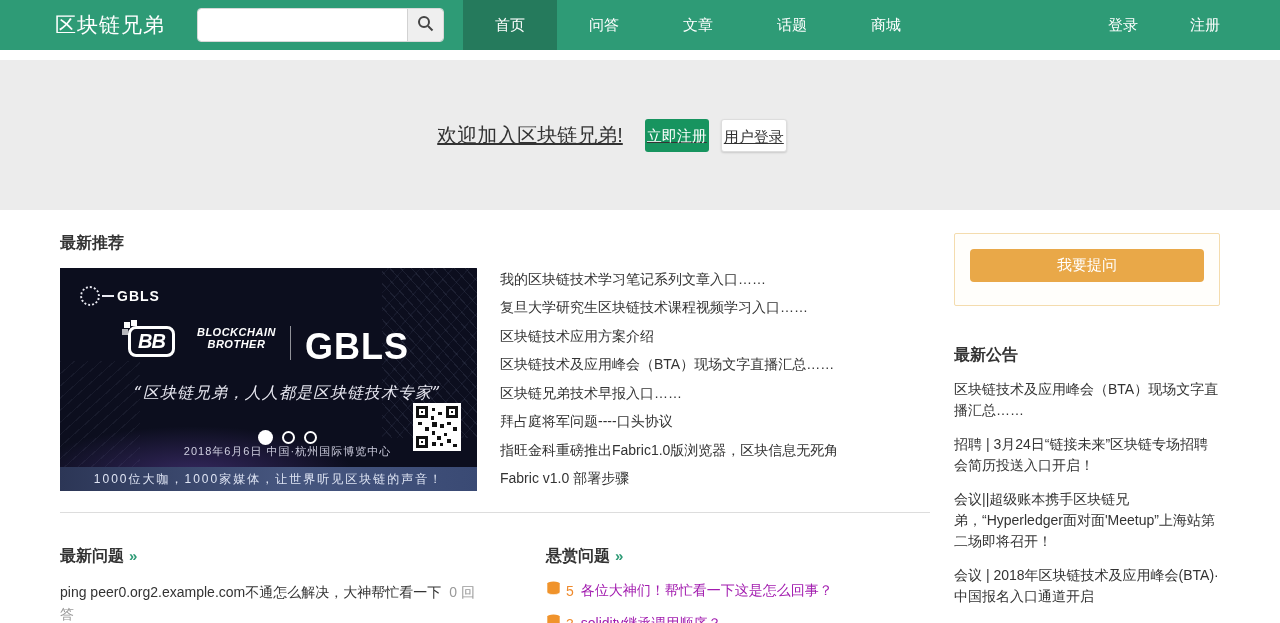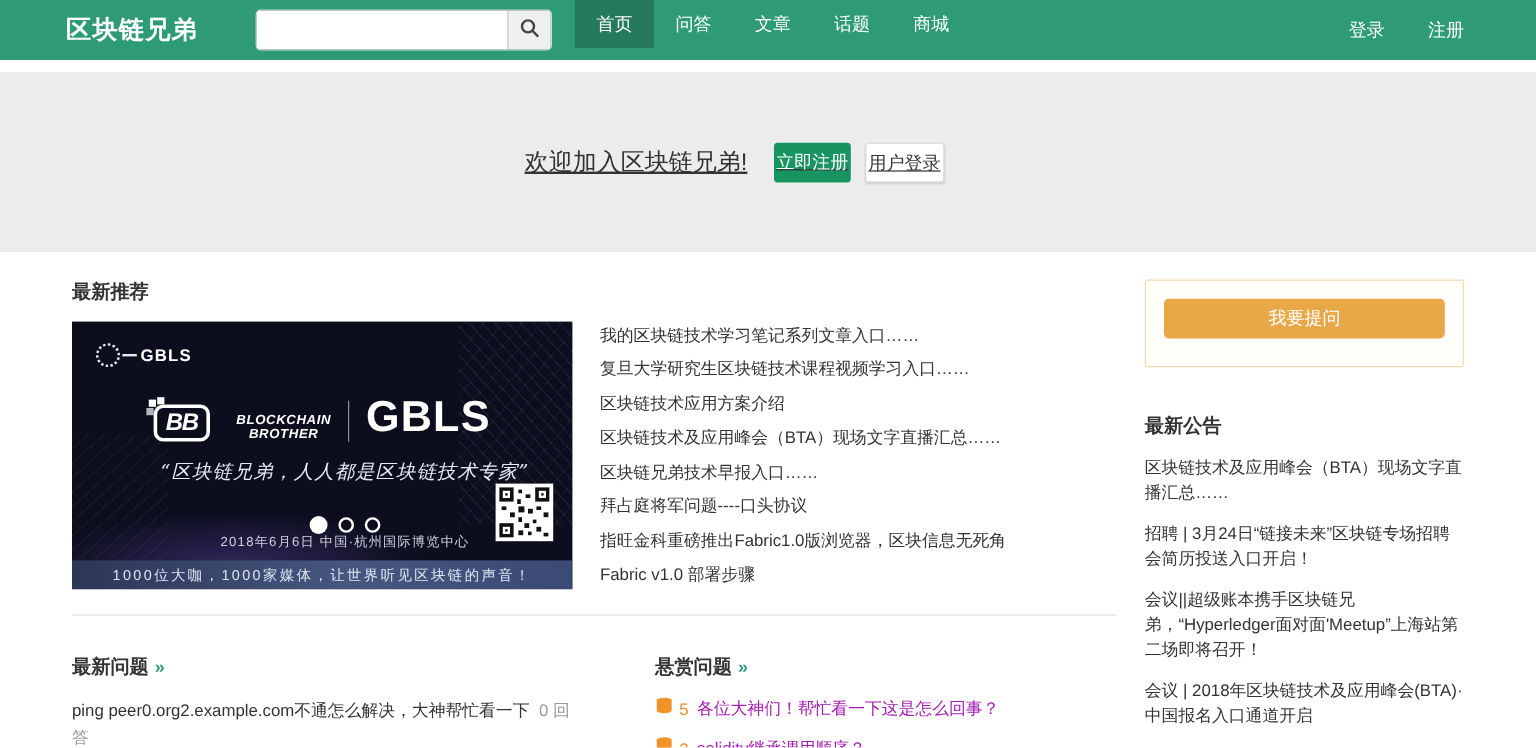--- a/index.html
+++ b/index.html
@@ -1,29 +1,29 @@
 <!DOCTYPE html>
 <html><head>
 <meta charset="utf-8">
 <style>
   * { margin:0; padding:0; box-sizing:border-box; }
   html,body { width:1280px; height:623px; overflow:hidden; background:#fff;
     font-family:"Liberation Sans","DejaVu Sans",sans-serif; color:#333; }
 
   
   .navbar { height:50px; background:#2E9B76; display:flex; align-items:center; padding:0 60px 0 55px; }
-  .logo { color:#fff; font-size:21px; font-weight:bold; letter-spacing:1px; margin-right:48px; white-space:nowrap; }
+  .logo { color:#fff; font-size:21px; font-weight:normal; letter-spacing:1px; margin-right:32px; white-space:nowrap; }
   .searchbox { display:flex; height:34px; border-radius:4px; overflow:hidden; border:1px solid #d8d8d8; }
   .searchbox input { width:209px; height:100%; border:none; outline:none; padding:0 10px; font-size:14px; background:#fff; }
   .searchbox button { width:36px; background:#efefef; border:none; border-left:1px solid #d2d2d2; cursor:pointer;
     display:flex; align-items:center; justify-content:center; }
   .nav-items { display:flex; height:50px; margin-left:19px; }
-  .nav-item { height:40px; display:flex; align-items:center; padding:0 18px; color:#fff; font-size:15px; cursor:pointer; }
+  .nav-item { height:50px; display:flex; align-items:center; padding:0 32px; color:#fff; font-size:15px; cursor:pointer; }
   .nav-item.active { background:#257A5C; }
-  .auth { margin-left:auto; display:flex; gap:36px; }
+  .auth { margin-left:auto; display:flex; gap:52px; }
   .auth a { color:#fff; font-size:15px; text-decoration:none; cursor:pointer; }
 
   
   .hero { margin-top:10px; height:150px; background:#ececec; display:flex; align-items:center; justify-content:center;text-decoration:underline; }
   .hero-inner { display:flex; align-items:center; transform:translateX(-28px); }
   .hero-text { font-size:20px; color:#333; margin-right:22px; }
   .btn { display:inline-block; height:33px; line-height:33px; padding:0 2px; font-size:15px; border-radius:3px;
     cursor:pointer; border:none; }
   .btn-register { background:#17945F; color:#fff; margin-right:12px; }
   .btn-login { background:#fff; color:#333; border:1px solid #ddd; box-shadow:0 1px 2px rgba(0,0,0,.15); }
@@ -46,21 +46,21 @@
       repeating-linear-gradient(-48deg, transparent 0 11px, rgba(120,130,170,.16) 11px 12px); }
   .banner .circuit-l { position:absolute; left:0; bottom:20px; width:80px; height:110px; opacity:.4;
     background:
       repeating-linear-gradient(-42deg, transparent 0 8px, rgba(150,160,190,.2) 8px 9px); }
   .banner .glow { position:absolute; left:0; bottom:0; width:100%; height:100%;
     background:radial-gradient(ellipse 55% 30% at 32% 92%, rgba(100,70,170,.45), transparent 70%); }
   .gbls-corner { position:absolute; left:20px; top:18px; display:flex; align-items:center; color:#fff; }
   .gbls-dotcircle { width:20px; height:20px; border:2px dotted #e8e8f0; border-radius:50%; margin-right:2px; }
   .gbls-dash { width:12px; height:2px; background:#e8e8f0; margin-right:3px; }
   .gbls-corner-text { font-size:14px; font-weight:bold; letter-spacing:1px; }
-  .center-logo { position:absolute; top:58px; left:0; width:100%; display:flex; align-items:flex-end; justify-content:center; }
+  .center-logo { position:absolute; top:58px; left:0; width:100%; display:flex; align-items:flex-start; justify-content:center; }
   .bb-box { border:3px solid #fff; border-radius:8px; padding:1px 7px; color:#fff; font-size:20px; font-weight:bold;
     font-style:italic; letter-spacing:-1px; position:relative; }
   .bb-px { position:absolute; left:-7px; top:-7px; width:6px; height:6px; background:#fff; box-shadow:7px -2px 0 #fff, -2px 7px 0 rgba(255,255,255,.7); }
   .brand-lines { margin-left:22px; color:#fff; font-style:italic; font-weight:bold; font-size:11px; line-height:12px;
     letter-spacing:.5px; text-align:center; }
   .logo-divider { width:1px; height:34px; background:rgba(255,255,255,.55); margin:0 14px; }
   .gbls-big { color:#fff; font-size:36px; font-weight:bold; letter-spacing:1px; }
   .banner-quote { position:absolute; top:115px; width:100%; text-align:center; color:#e9e9f2; font-size:16px;
     font-family:"DejaVu Serif","Liberation Serif",serif; font-style:italic; letter-spacing:1px; }
   .carousel-dots { position:absolute; bottom:46px; width:100%; display:flex; justify-content:center; align-items:center; gap:9px; }

